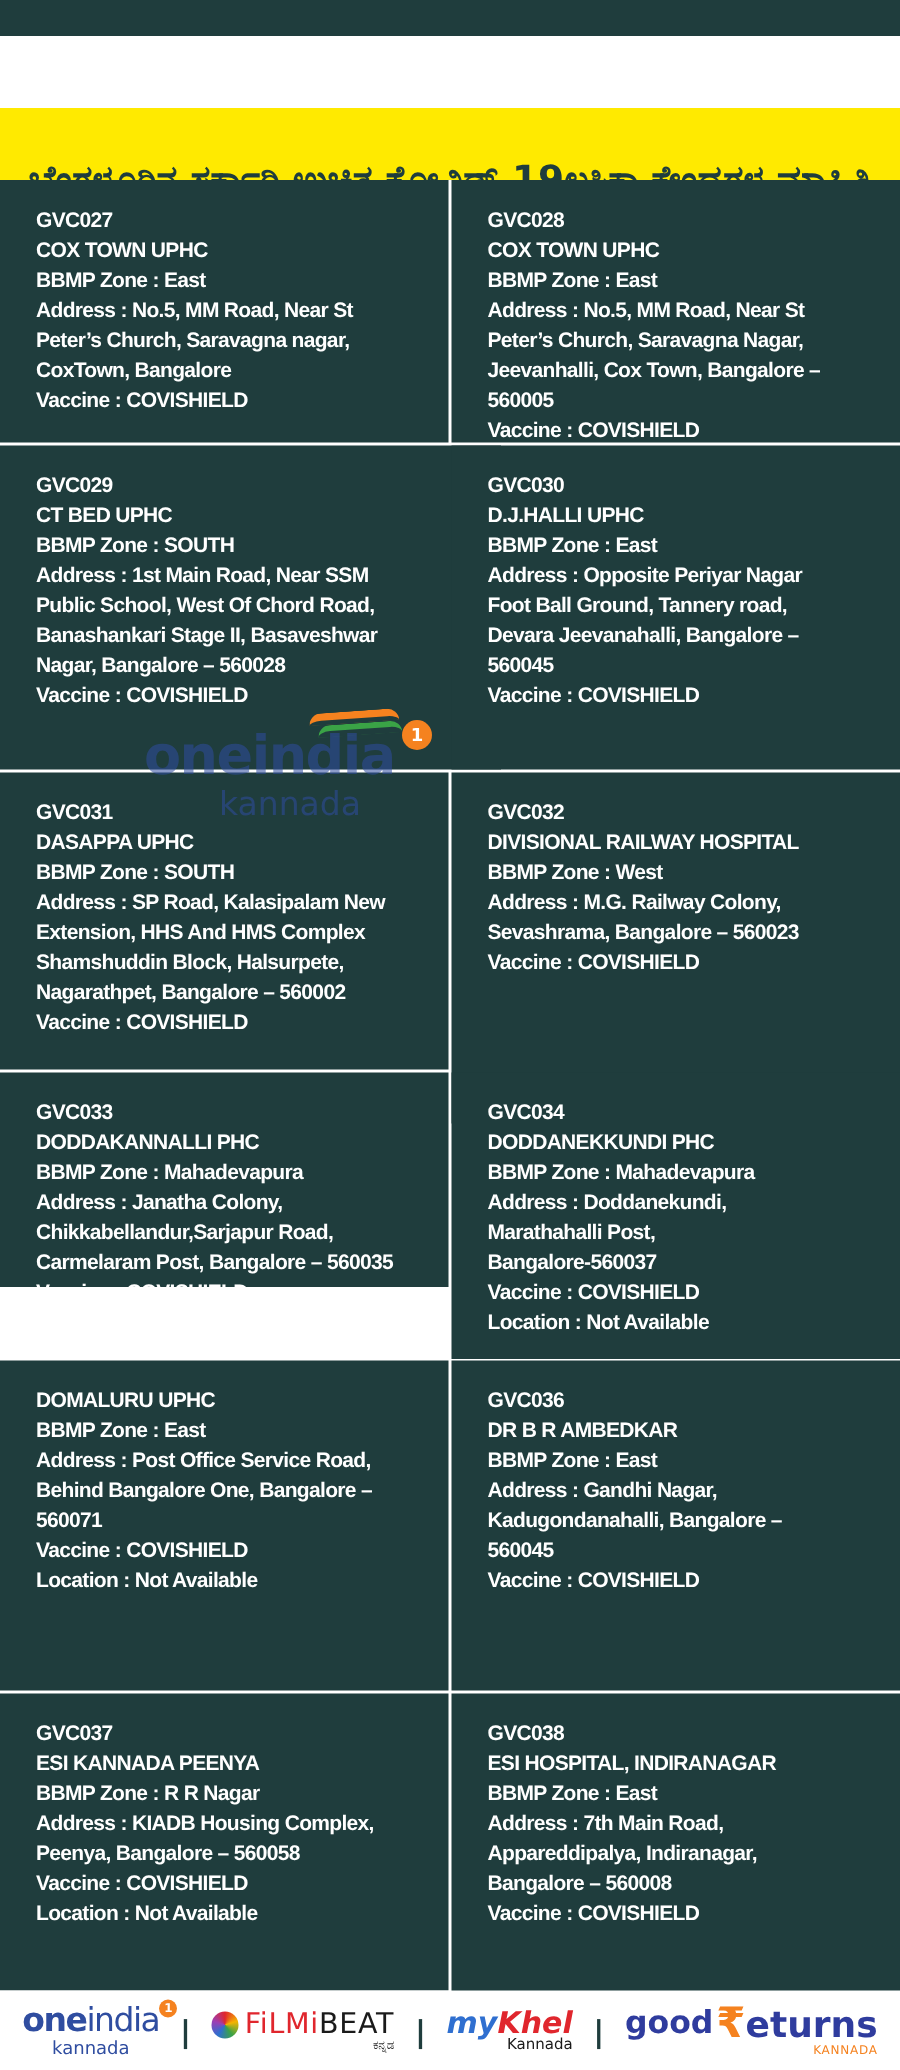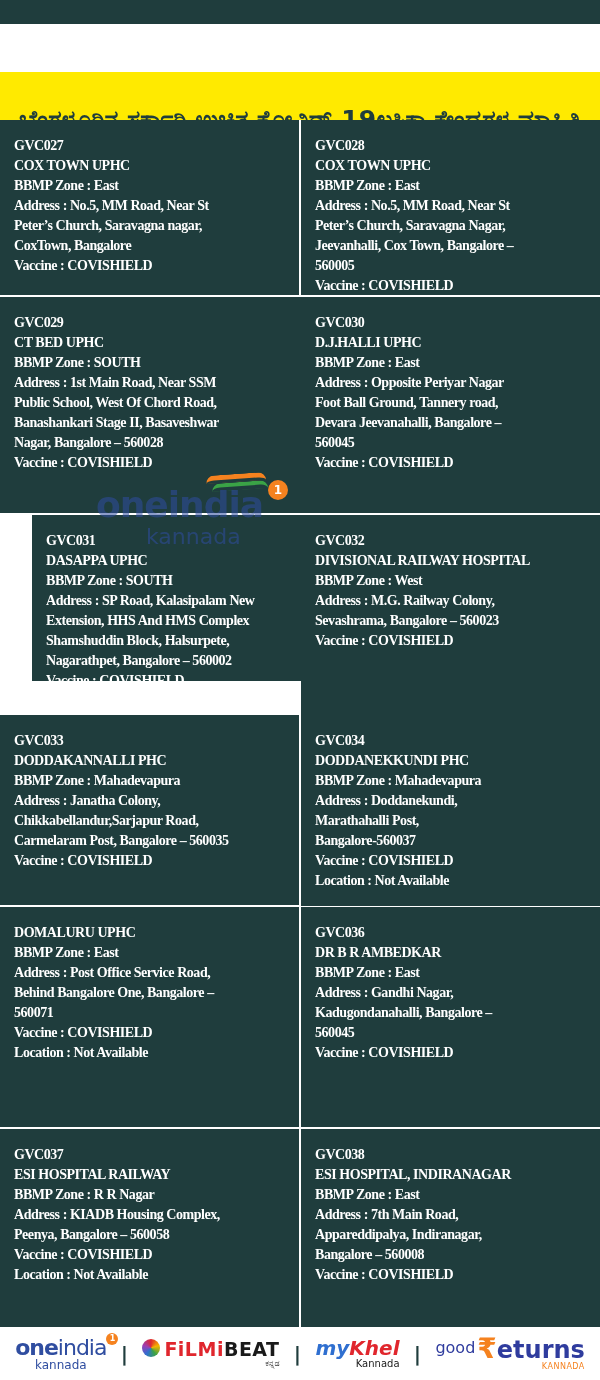--- a/index.html
+++ b/index.html
@@ -10,22 +10,22 @@
     .title-banner {
       position: absolute; left: 0; top: 24px; width: 600px; height: 96px;
       background: #ffea00; color: #1f3d3d;
       display: flex; align-items: center; justify-content: center;
       font-weight: bold; font-size: 25px; line-height: 38px; text-align: center; margin-top: 48px;
     }
 
     .grid { position: absolute; left: 0; top: 120px; width: 600px; height: 1207px; background: #ffffff; }
     .cell {
       position: absolute; background: #1f3d3d; color: #ffffff;
-      padding: 16px 0 0 14px;
-      font-family: Liberation Serif, serif; font-weight: bold;
+      padding: 16px 0 0 24px;
+      font-family: Liberation Sans, sans-serif; font-weight: bold;
       font-size: 14px; line-height: 20px; letter-spacing: -0.45px;
       overflow: hidden;
     }
     .cell .line { display: block; white-space: nowrap; }
 
     .watermark {
       position: absolute; left: 96px; top: 470px; width: 200px; height: 80px; pointer-events: none;
     }
     .wm-one { position: absolute; left: 0; top: 14px; font-size: 36px; font-weight: bold; color: #2f4da0; opacity: 0.55; letter-spacing: -1px; font-family: "DejaVu Sans", sans-serif; }
     .wm-kannada { position: absolute; left: 50px; top: 54px; font-size: 22px; color: #2f4da0; opacity: 0.55; font-family: "DejaVu Sans", sans-serif; }
@@ -33,30 +33,30 @@
     .wm-swoosh1 { position: absolute; left: 110px; top: 4px; width: 60px; height: 8px; border-top: 5px solid #f5821f; border-radius: 60px 60px 0 0; transform: rotate(-4deg); }
     .wm-swoosh2 { position: absolute; left: 116px; top: 12px; width: 56px; height: 8px; border-top: 4px solid #3aa346; border-radius: 60px 60px 0 0; transform: rotate(-4deg); }
 
     .footer { position: absolute; left: 0; top: 1327px; width: 600px; height: 53px; background: #ffffff; display: flex; align-items: center; justify-content: space-around; padding: 0 8px; }
     .logo { position: relative; display: flex; flex-direction: column; align-items: center; }
     .sep { font-size: 20px; color: #1f3d3d; font-weight: bold; }
     .oi-main { font-size: 22px; font-weight: bold; color: #2f4da0; letter-spacing: -1px; line-height: 22px; }
     .oi-main .thin { font-weight: normal; }
     .oi-sub { font-size: 12px; color: #2f4da0; line-height: 12px; }
     .oi-badge { position: absolute; right: -12px; top: -4px; width: 12px; height: 12px; border-radius: 50%; background: #f5821f; color: #fff; font-size: 8px; text-align: center; line-height: 12px; font-weight: bold; }
-    .fb-main { font-size: 19px; font-weight: bold; color: #e0262d; line-height: 20px; letter-spacing: 0.5px; display: flex; align-items: flex-start; }
+    .fb-main { font-size: 19px; font-weight: normal; color: #e0262d; line-height: 20px; letter-spacing: 0.5px; display: flex; align-items: flex-end; }
     .fb-main .beat { color: #1a1a1a; }
     .fb-icon { display: inline-block; width: 18px; height: 18px; margin-right: 4px; border-radius: 50%; background: conic-gradient(#e0262d, #f5b400, #3aa346, #2f6fd0, #9b3fb5, #e0262d); }
     .fb-sub { font-size: 8px; color: #333; align-self: flex-end; line-height: 9px; }
     .mk-main { font-size: 20px; font-weight: bold; line-height: 20px; font-style: italic; }
     .mk-main .my { color: #2f6fd0; }
     .mk-main .khel { color: #e0262d; }
     .mk-sub { font-size: 10px; color: #1a1a1a; line-height: 11px; align-self: flex-end; }
     .gr-main { display: flex; align-items: flex-end; line-height: 24px; }
-    .gr-good { font-size: 16px; font-weight: normal; color: #2f3c9e; margin-right: 2px; align-self: flex-start; }
+    .gr-good { font-size: 21px; font-weight: bold; color: #2f3c9e; margin-right: 2px; align-self: flex-start; }
     .gr-rupee { font-size: 28px; font-weight: bold; color: #f5821f; line-height: 26px; }
     .gr-eturns { font-size: 24px; font-weight: bold; color: #2f3c9e; }
     .gr-sub { font-size: 8px; color: #f5821f; align-self: flex-end; line-height: 9px; letter-spacing: 0.5px; }
   </style>
 </head>
 <body>
 
 <div class="top-strip"></div>
 
 <div class="title-banner">
@@ -97,39 +97,39 @@
     <div class="cell" style="top: 177px; height: 216px; left: 301px; width: 299px;">
       <span class="line">GVC030</span>
       <span class="line">D.J.HALLI UPHC</span>
       <span class="line">BBMP Zone : East</span>
       <span class="line">Address : Opposite Periyar Nagar</span>
       <span class="line">Foot Ball Ground, Tannery road,</span>
       <span class="line">Devara Jeevanahalli, Bangalore –</span>
       <span class="line">560045</span>
       <span class="line">Vaccine : COVISHIELD</span>
     </div>
-    <div class="cell" style="top: 395px; height: 166px; left: 0px; width: 299px; margin-left: 32px;">
+    <div class="cell" style="top: 395px; height: 198px; left: 0px; width: 299px;">
       <span class="line">GVC031</span>
       <span class="line">DASAPPA UPHC</span>
       <span class="line">BBMP Zone : SOUTH</span>
       <span class="line">Address : SP Road, Kalasipalam New</span>
       <span class="line">Extension, HHS And HMS Complex</span>
       <span class="line">Shamshuddin Block, Halsurpete,</span>
       <span class="line">Nagarathpet, Bangalore – 560002</span>
       <span class="line">Vaccine : COVISHIELD</span>
     </div>
     <div class="cell" style="top: 395px; height: 234px; left: 301px; width: 299px;">
       <span class="line">GVC032</span>
       <span class="line">DIVISIONAL RAILWAY HOSPITAL</span>
       <span class="line">BBMP Zone : West</span>
       <span class="line">Address : M.G. Railway Colony,</span>
       <span class="line">Sevashrama, Bangalore – 560023</span>
       <span class="line">Vaccine : COVISHIELD</span>
     </div>
-    <div class="cell" style="top: 595px; height: 190px; left: 0px; width: 299px;">
+    <div class="cell" style="top: 595px; height: 143px; left: 0px; width: 299px;">
       <span class="line">GVC033</span>
       <span class="line">DODDAKANNALLI PHC</span>
       <span class="line">BBMP Zone : Mahadevapura</span>
       <span class="line">Address : Janatha Colony,</span>
       <span class="line">Chikkabellandur,Sarjapur Road,</span>
       <span class="line">Carmelaram Post, Bangalore – 560035</span>
       <span class="line">Vaccine : COVISHIELD</span>
     </div>
     <div class="cell" style="top: 595px; height: 191px; left: 301px; width: 299px;">
       <span class="line">GVC034</span>
@@ -154,21 +154,21 @@
       <span class="line">GVC036</span>
       <span class="line">DR B R AMBEDKAR</span>
       <span class="line">BBMP Zone : East</span>
       <span class="line">Address : Gandhi Nagar,</span>
       <span class="line">Kadugondanahalli, Bangalore –</span>
       <span class="line">560045</span>
       <span class="line">Vaccine : COVISHIELD</span>
     </div>
     <div class="cell" style="top: 1009px; height: 198px; left: 0px; width: 299px;">
       <span class="line">GVC037</span>
-      <span class="line">ESI HOSPITAL RAILWAY</span>
+      <span class="line">ESI KANNADA PEENYA</span>
       <span class="line">BBMP Zone : R R Nagar</span>
       <span class="line">Address : KIADB Housing Complex,</span>
       <span class="line">Peenya, Bangalore – 560058</span>
       <span class="line">Vaccine : COVISHIELD</span>
       <span class="line">Location : Not Available</span>
     </div>
     <div class="cell" style="top: 1009px; height: 252px; left: 301px; width: 299px;">
       <span class="line">GVC038</span>
       <span class="line">ESI HOSPITAL, INDIRANAGAR</span>
       <span class="line">BBMP Zone : East</span>

